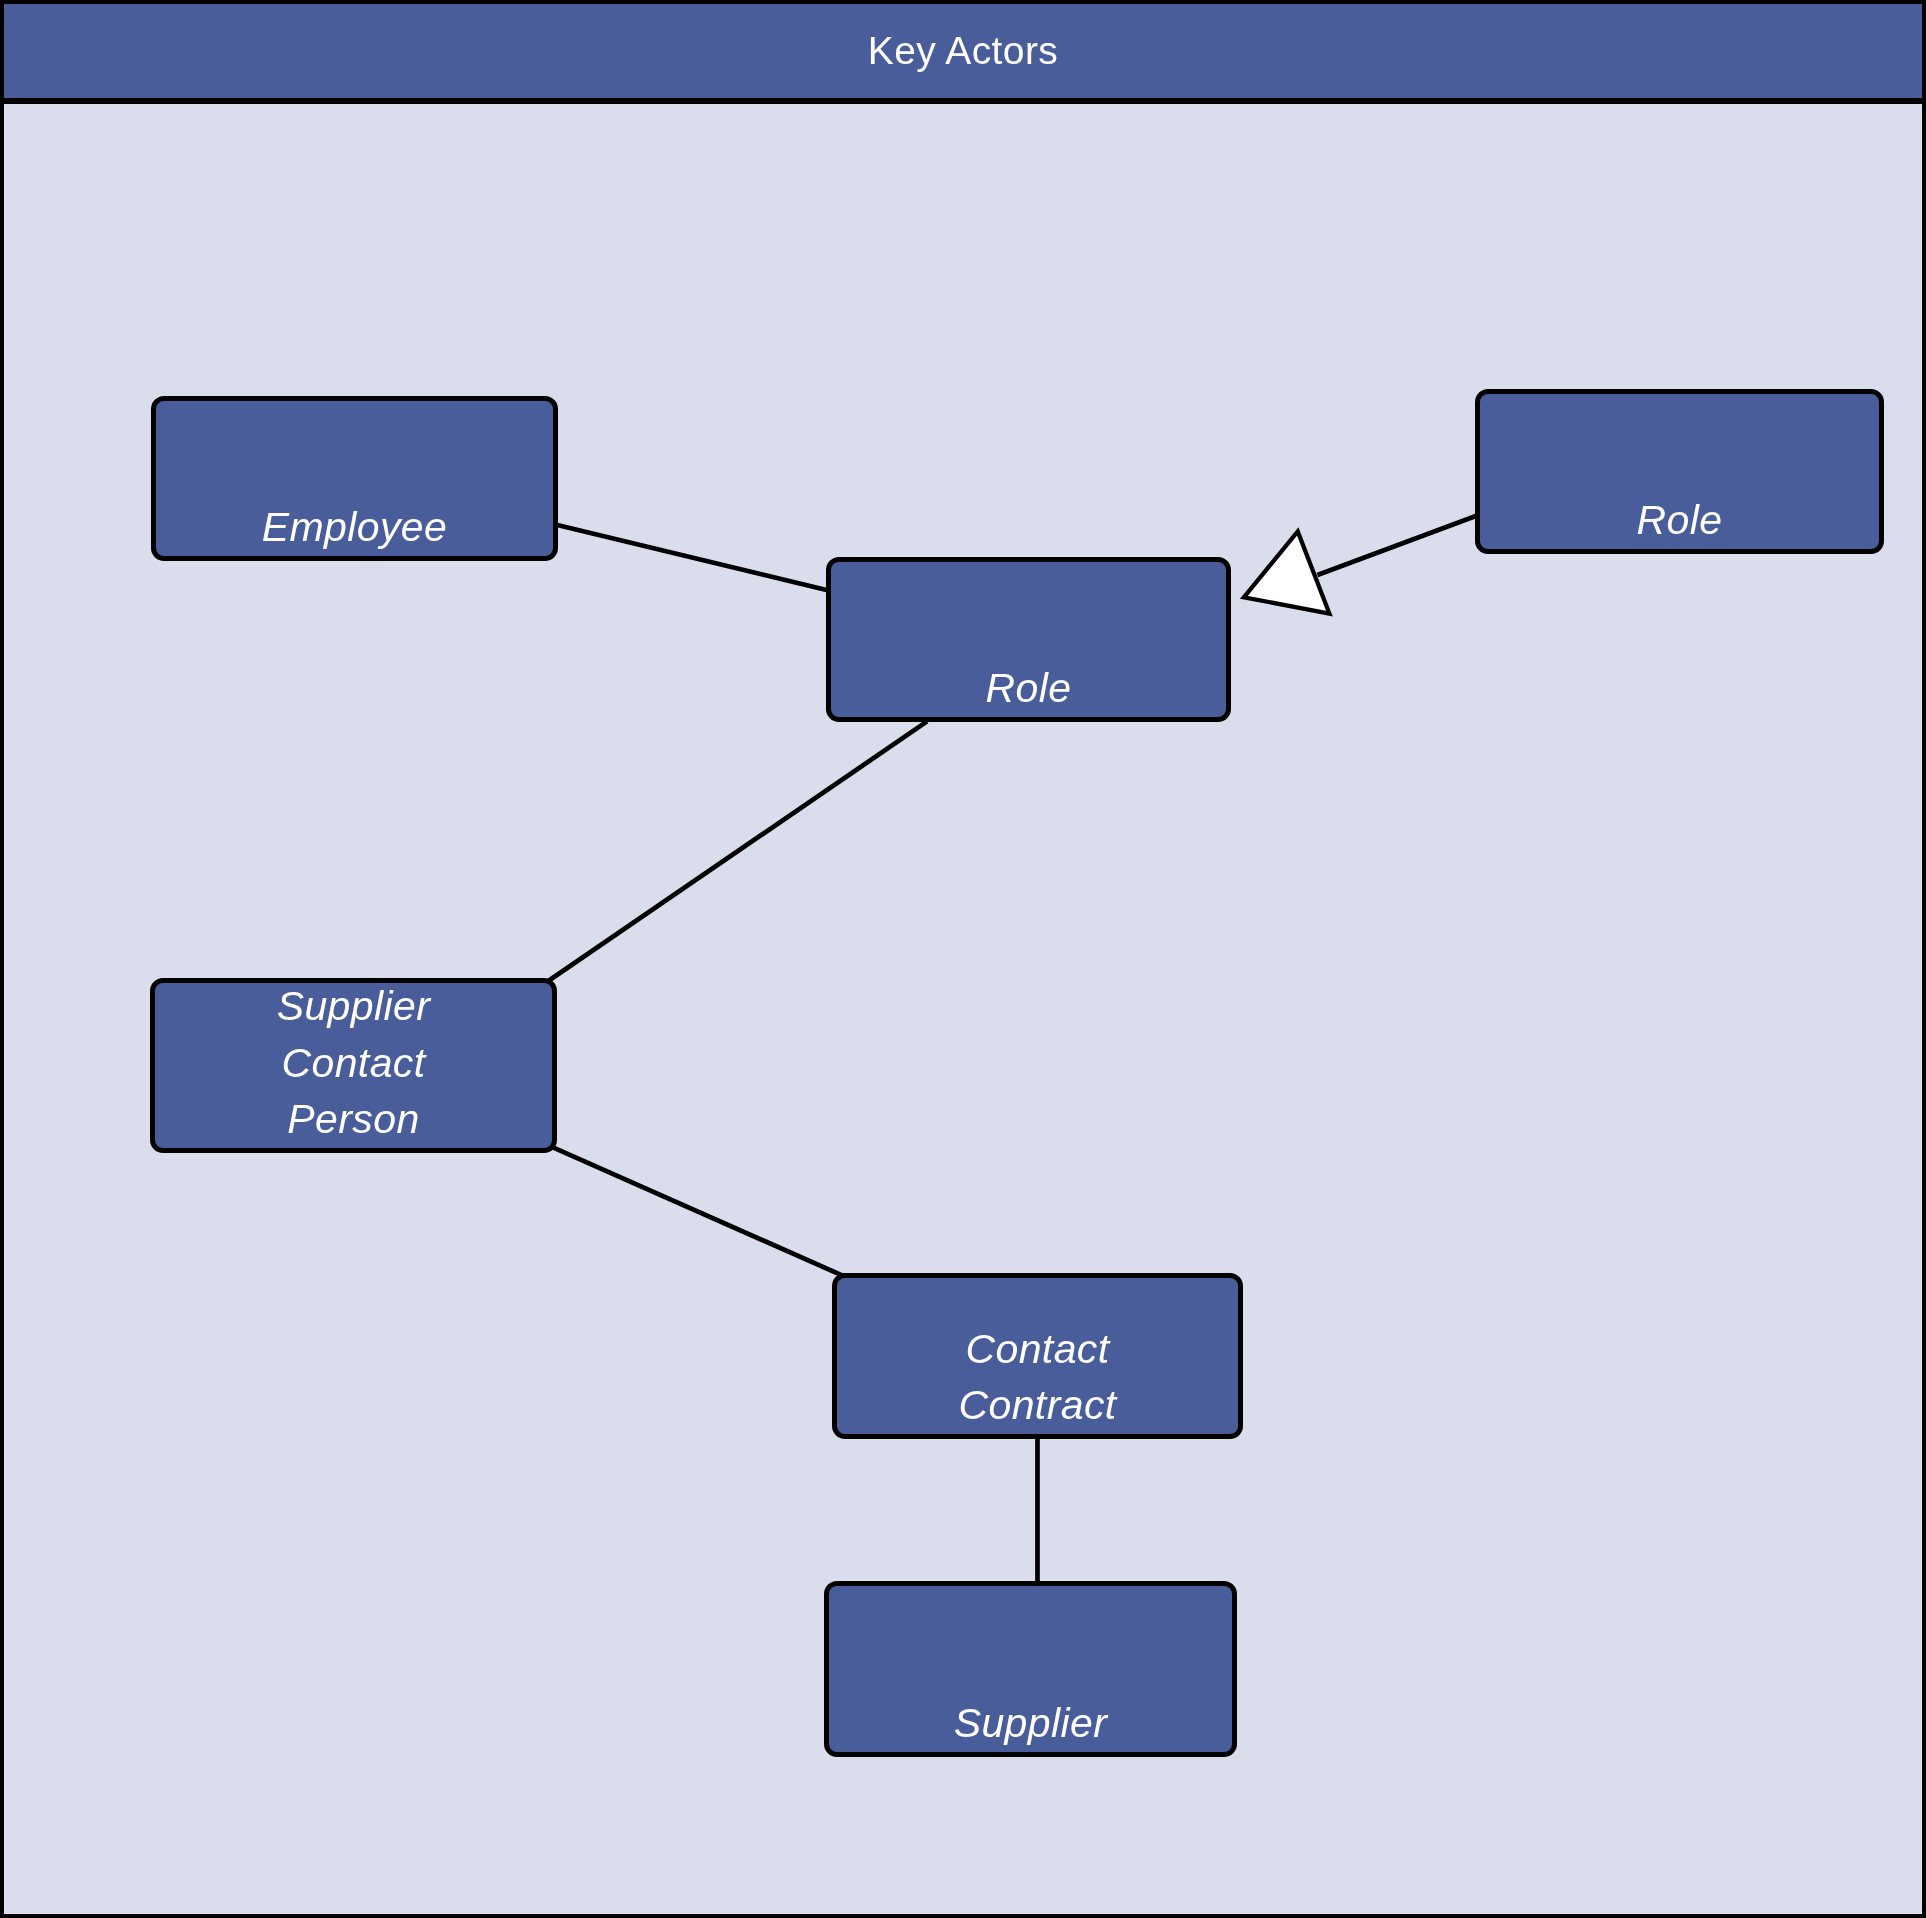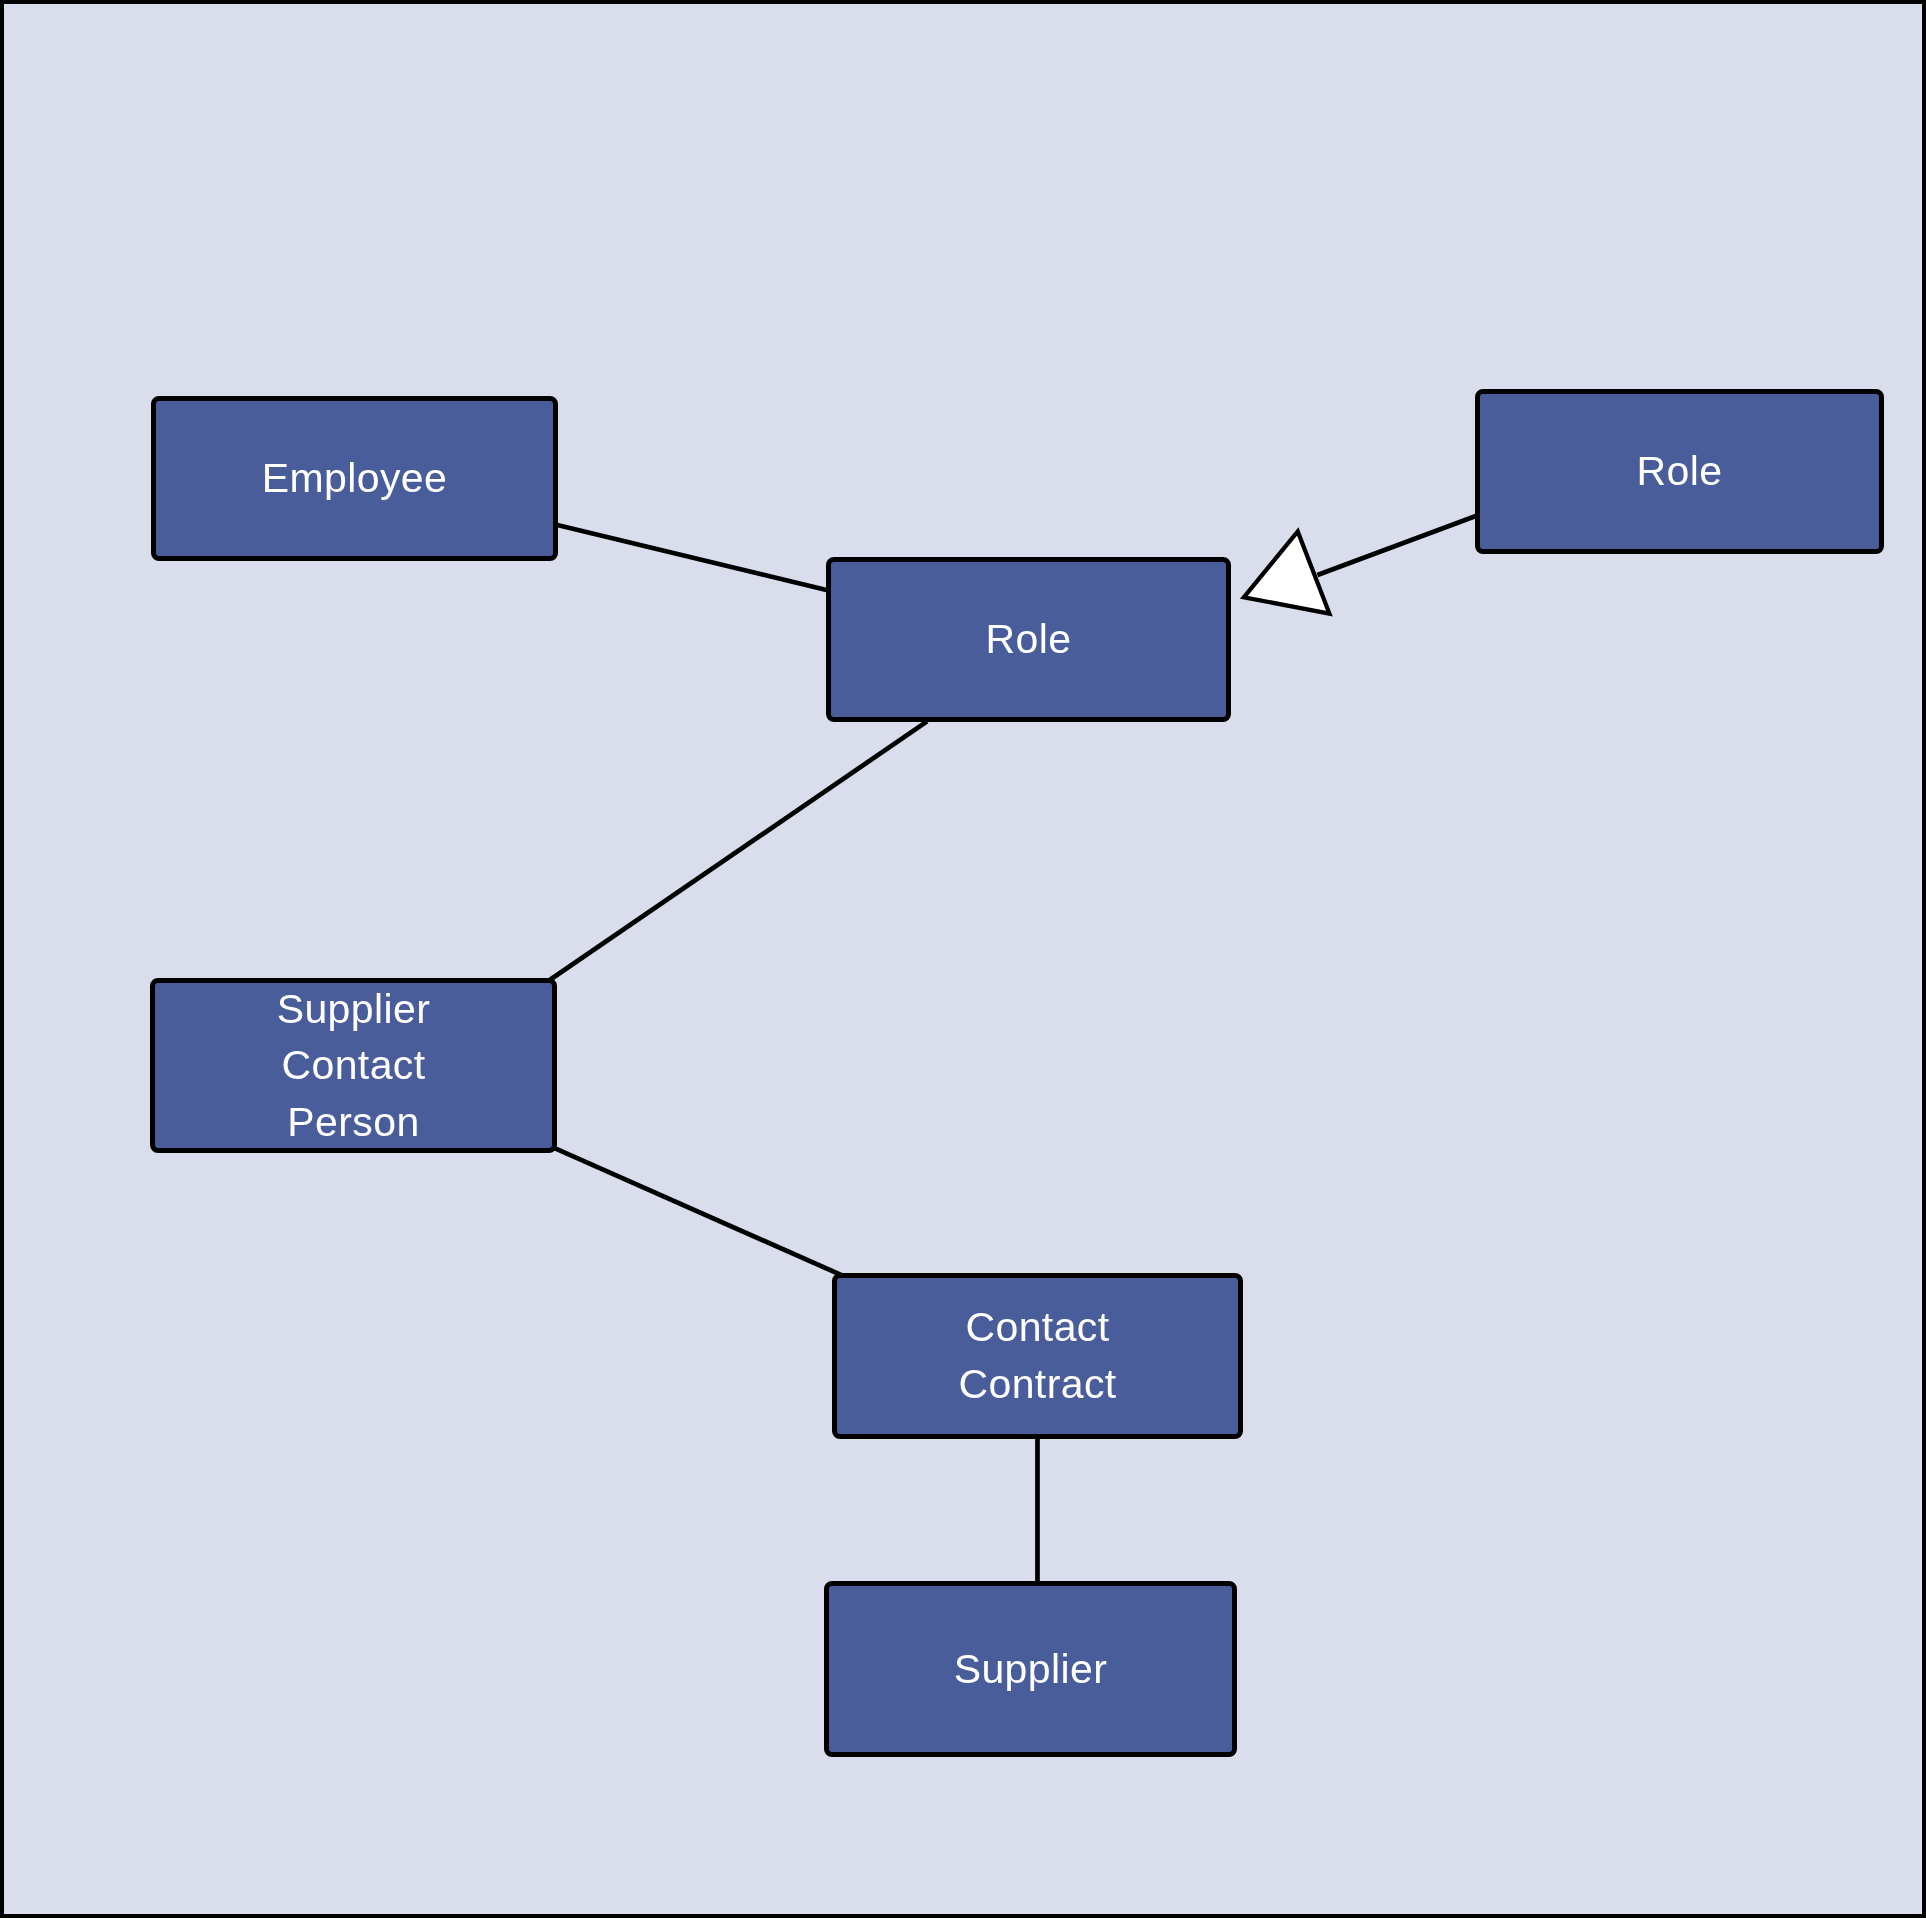--- a/index.html
+++ b/index.html
@@ -38,27 +38,28 @@
     top: 0;
     width: 1918px;
     height: 1910px;
     z-index: 1;
   }
   .node {
     position: absolute;
     box-sizing: border-box;
     background: var(--node-fill, #4a5d9b);
     border: 5.1px solid var(--node-stroke, #000000);
-    border-radius: 8px;
+    border-radius: 13px;
     display: flex;
-    align-items: center;
+    align-items: flex-end;
     justify-content: center;
     text-align: center;
     z-index: 2;
     cursor: default;
+    font-style: italic;
   }
   .node-label {
     color: var(--node-text, #ffffff);
     font-size: 41px;
     line-height: 1.38;
     letter-spacing: 0.4px;
   }
   .node--employee { left: 147px; top: 392px;  width: 407px; height: 165px; }
   .node--owner    { left: 1471px; top: 385px; width: 409px; height: 165px; }
   .node--role     { left: 822px; top: 553px;  width: 405px; height: 165px; }
@@ -66,20 +67,23 @@
   .node--contract { left: 828px; top: 1269px; width: 411px; height: 166px; }
   .node--supplier { left: 820px; top: 1577px; width: 413px; height: 176px; }
   .node--scp .node-label      { max-width: 287px; }
   .node--contract .node-label { max-width: 205px; }
 </style>
 </head>
 <body>
 
 <div class="frame">
 
+  <div class="titlebar">
+    <span class="title">Key Actors</span>
+  </div>
 
   <svg class="edge-layer" viewBox="0 0 2240 2231">
     <line x1="640" y1="607" x2="975" y2="688" stroke="#000000" stroke-width="5.5"></line>
     <line x1="1078" y1="838" x2="630" y2="1145" stroke="#000000" stroke-width="5.5"></line>
     <line x1="635" y1="1333" x2="990" y2="1490" stroke="#000000" stroke-width="5.5"></line>
     <line x1="1207" y1="1670" x2="1207" y2="1850" stroke="#000000" stroke-width="5.5"></line>
     <line x1="1534" y1="667" x2="1730" y2="594" stroke="#000000" stroke-width="5.5"></line>
     <polygon points="1448,693 1511,616 1548,712" fill="#ffffff" stroke="#000000" stroke-width="5"></polygon>
   </svg>
 

